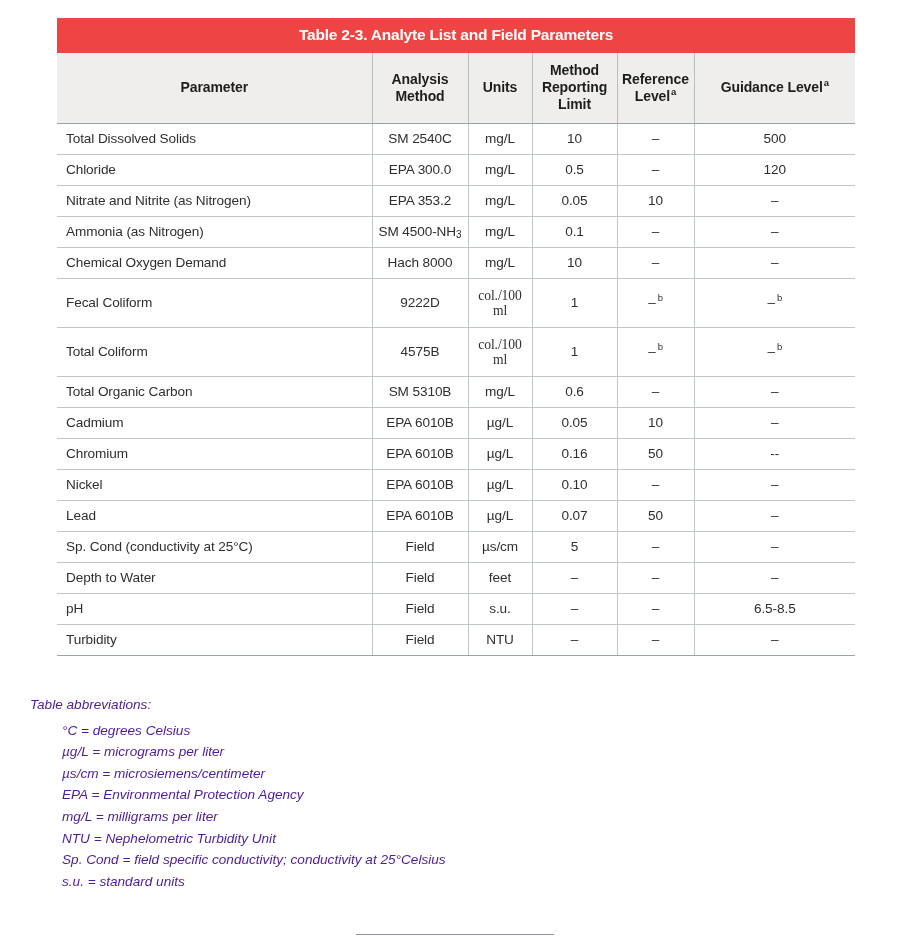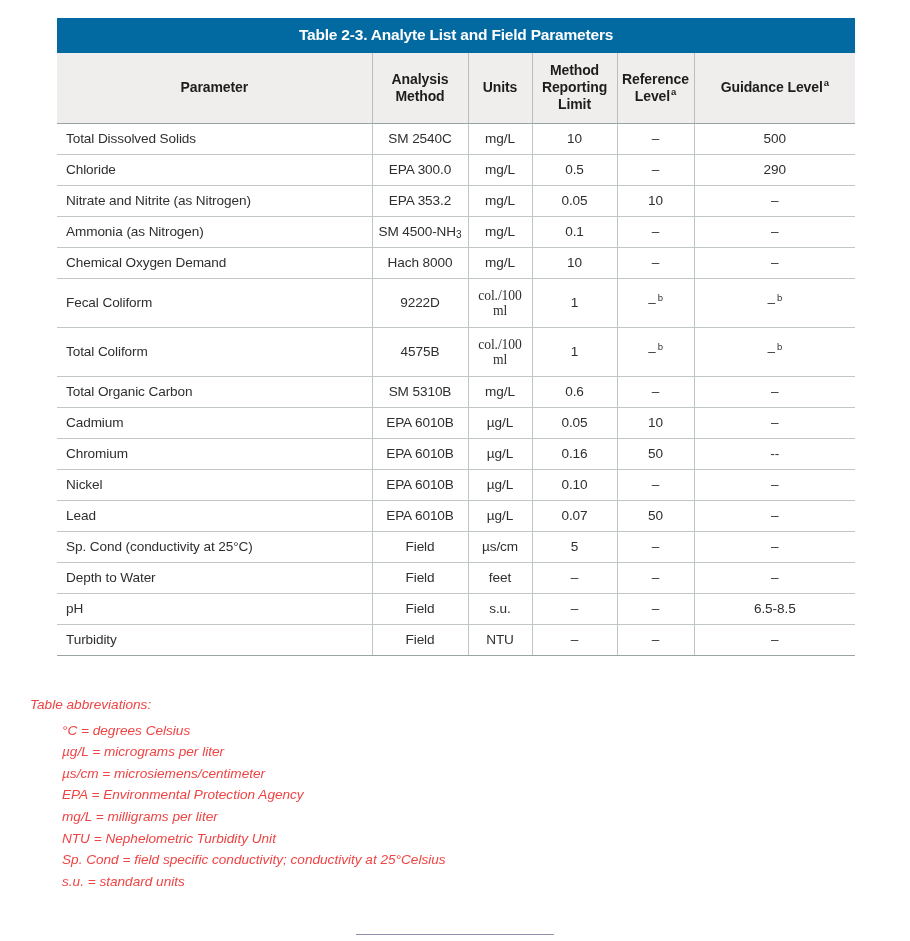--- a/index.html
+++ b/index.html
@@ -32,21 +32,21 @@
   }
   table.analyte col.c-param { width: 315px; }
   table.analyte col.c-method { width: 96px; }
   table.analyte col.c-units { width: 64px; }
   table.analyte col.c-mrl { width: 85px; }
   table.analyte col.c-ref { width: 77px; }
   table.analyte col.c-guid { width: 161px; }
 
   
   .title-bar td {
-    background: #0369a1;
+    background: #ef4444;
     color: #ffffff;
     text-align: center;
     font-weight: bold;
     font-size: 15.5px;
     letter-spacing: -0.2px;
     padding: 8px 6px 9px 6px;
     border: none;
   }
 
   
@@ -101,21 +101,21 @@
   .unit-2line { display: block; line-height: 1.12; font-family: Liberation Serif, serif; }
 
   
   .abbrev {
     position: absolute;
     left: 30px;
     top: 698px;
     width: 660px;
     font-style: italic;
     font-size: 13.6px;
-    color: #ef4444;
+    color: #4c1d95;
     line-height: 1.0;
   }
   .abbrev .ab-title {
     margin: 0 0 7px 0;
   }
   .abbrev ul {
     list-style: none;
     margin: 12px;
     padding: 0 0 0 20px;
   }
@@ -187,21 +187,21 @@
             <td class="ctr">10</td>
             <td class="ctr">–</td>
             <td class="ctr">500</td>
           </tr>
           <tr class="norm">
             <td class="param">Chloride</td>
             <td class="ctr">EPA 300.0</td>
             <td class="ctr">mg/L</td>
             <td class="ctr">0.5</td>
             <td class="ctr">–</td>
-            <td class="ctr">290</td>
+            <td class="ctr">120</td>
           </tr>
           <tr class="norm">
             <td class="param">Nitrate and Nitrite (as Nitrogen)</td>
             <td class="ctr">EPA 353.2</td>
             <td class="ctr">mg/L</td>
             <td class="ctr">0.05</td>
             <td class="ctr">10</td>
             <td class="ctr">–</td>
           </tr>
           <tr class="norm">

